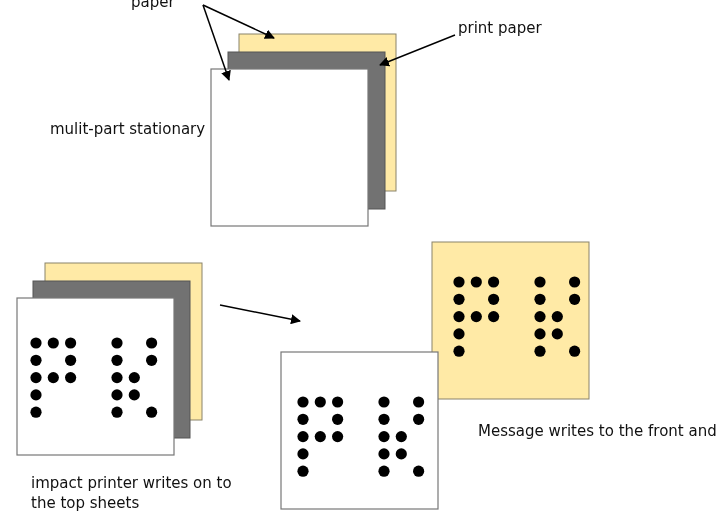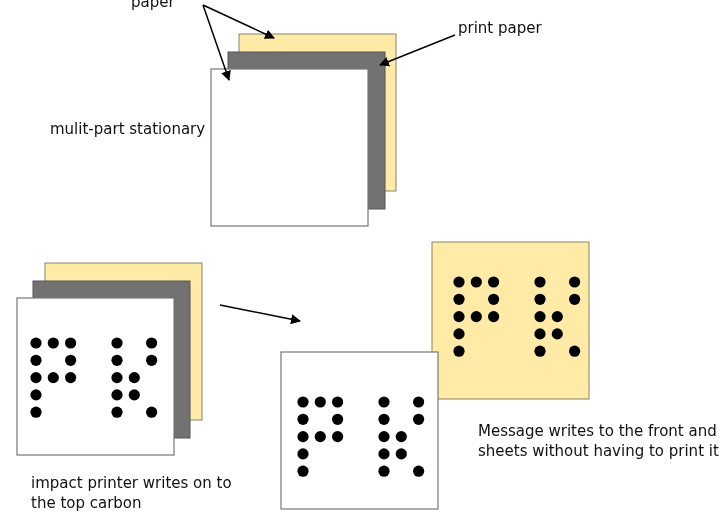--- a/index.html
+++ b/index.html
@@ -111,19 +111,18 @@
       </g>
   </g>
 </svg>
 
 <div class="label" style="left:131px; top:-8px;">paper</div>
 <div class="label" style="left:458px; top:18px;">print paper</div>
 <div class="label" style="left:50px; top:119px; width:161px; overflow:hidden;"><span>mulit-part stationary</span></div>
 
 <div class="label" style="left:0px; top:473px;margin-left:31px;">
   <div>impact printer writes on to</div>
-  <div>the top carbon</div>
+  <div>the top sheets</div>
 </div>
 
 <div class="label" style="left:462px; top:421px;margin-left:16px;">
   <div>Message writes to the front and</div>
-  <div>sheets without having to print it</div>
 </div>
 
 </body></html>

